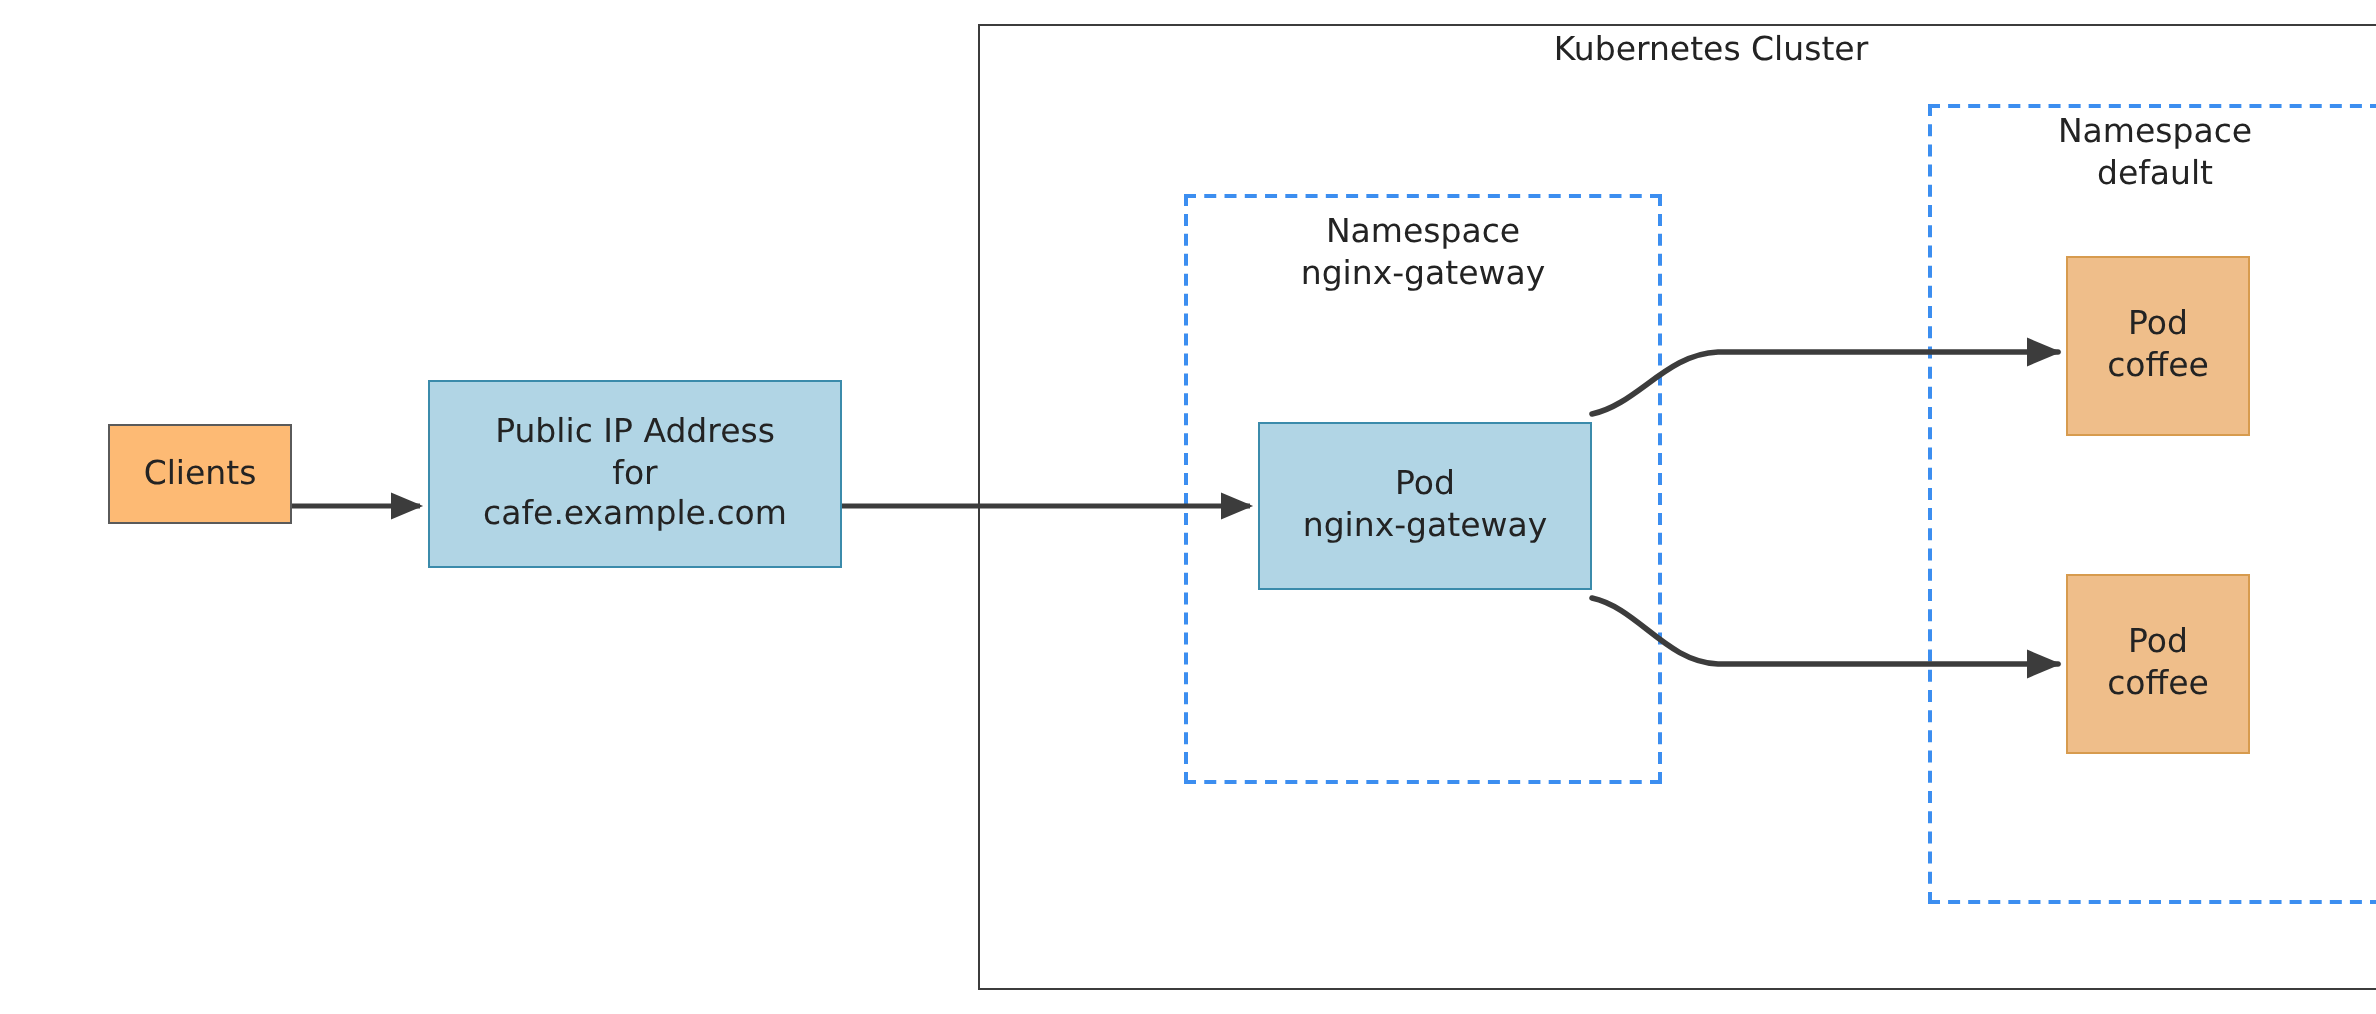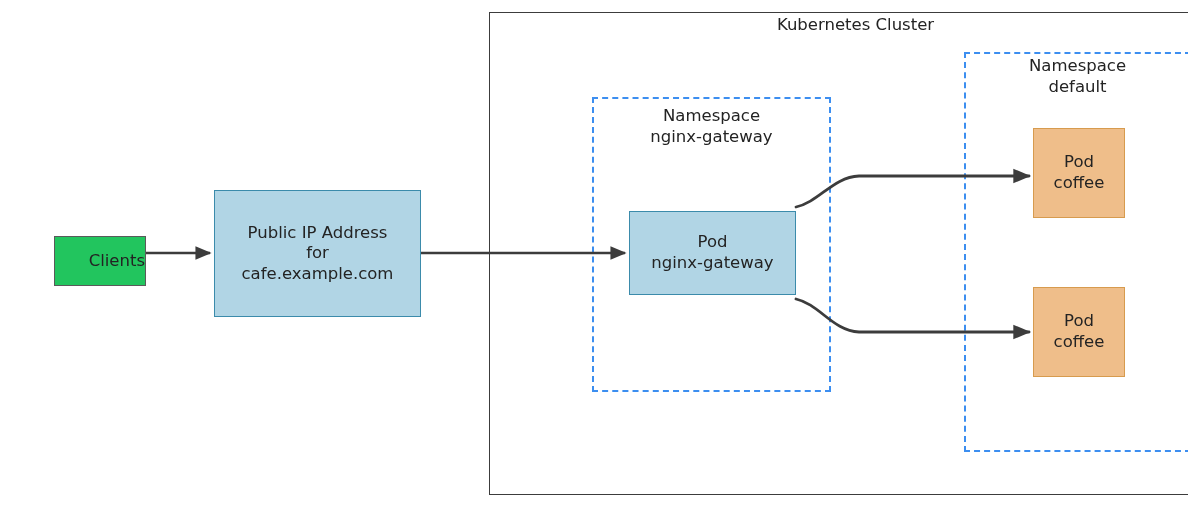--- a/index.html
+++ b/index.html
@@ -90,33 +90,32 @@
     width: 227px;
     text-align: center;
     font-size: 16.5px;
     line-height: 1.3;
     color: #232323;
     white-space: pre-line;
   }
   
   #clients-box {
     left: 10px;
-    top: 236px;
+    top: 212px;
     width: 92px;
     height: 50px;
-    background: #22c55e;
+    background: #fdba74;
     border: 1.3px solid #5a5a5a;
     font-size: 16.5px;
-    justify-content: flex-end;
   }
   #public-ip-box {
     left: 170px;
     top: 190px;
     width: 207px;
-    height: 127px;
+    height: 94px;
     background: #b1d5e5;
     border: 1.3px solid #3b8bab;
     font-size: 16.5px;
   }
   #pod-nginx-gateway-box {
     left: 585px;
     top: 211px;
     width: 167px;
     height: 84px;
     background: #b1d5e5;

